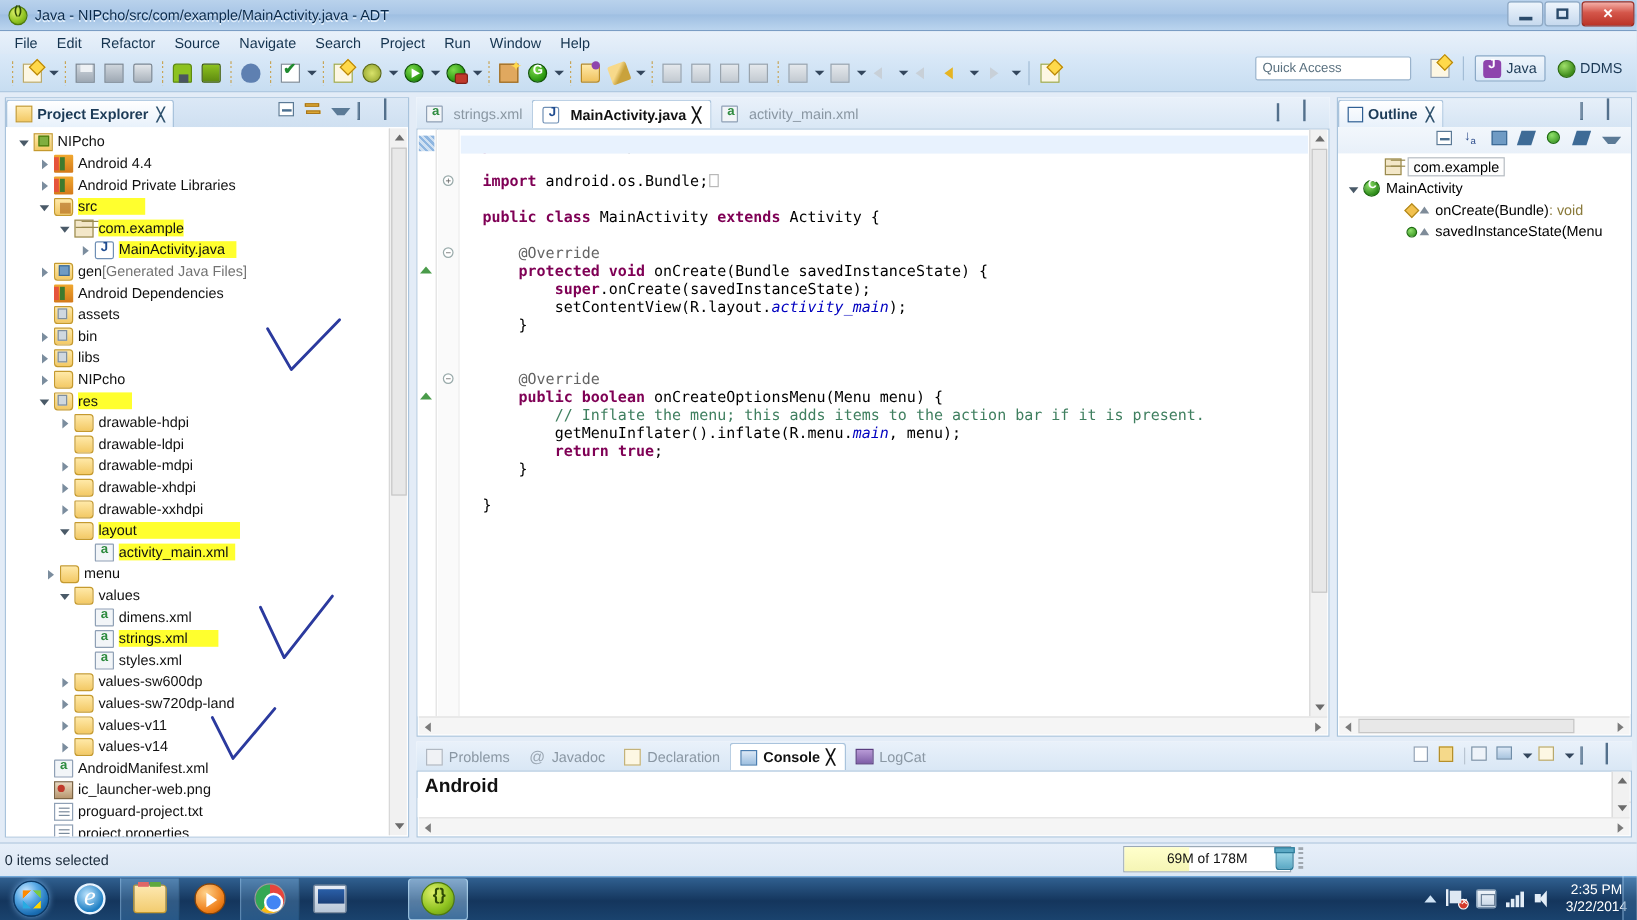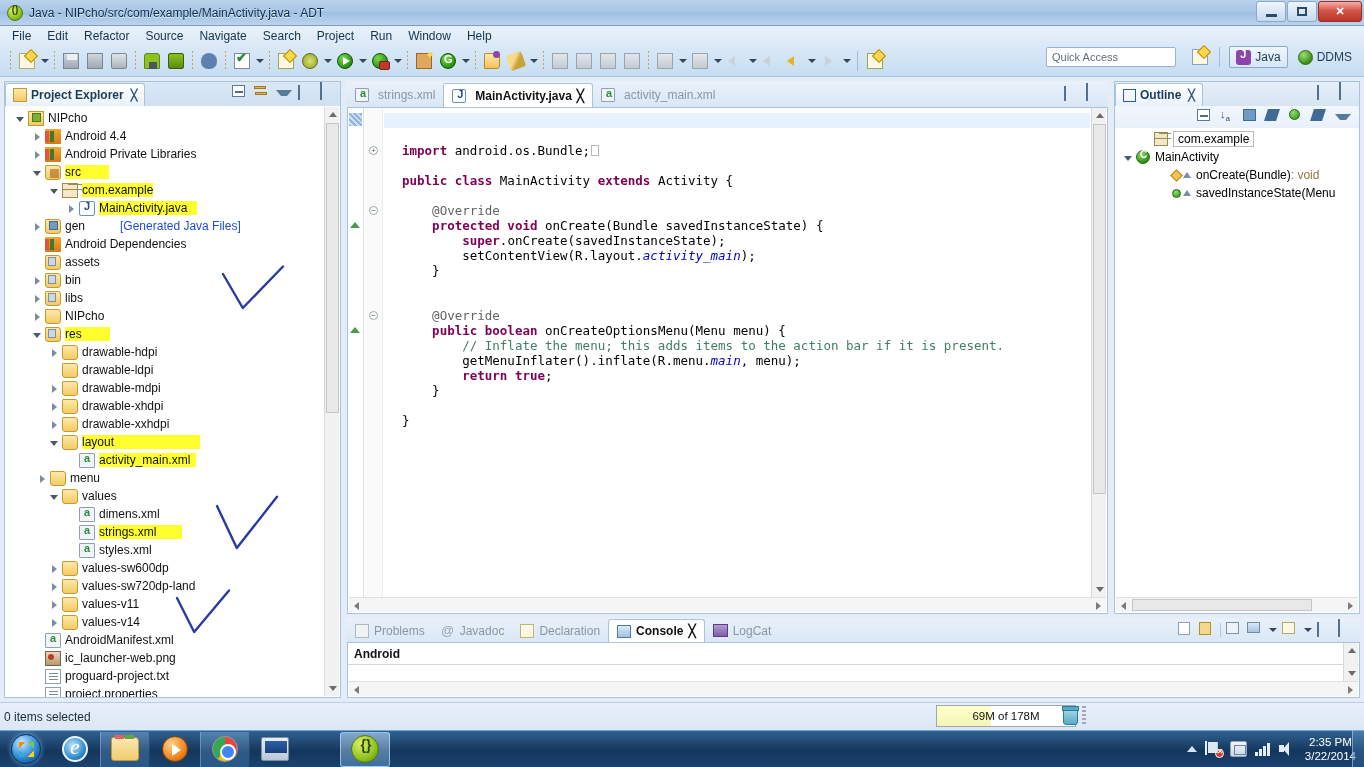--- a/index.html
+++ b/index.html
@@ -192,21 +192,21 @@
   .java-ico::after{content:"J";position:absolute;left:4px;top:-2px;color:#1e4b8f;font-size:11px;font-weight:bold;}
   .xml-ico { background:#f2f5f8; border:1px solid #8fa0b5; border-radius:1px; }
   .xml-ico::after{content:"a";position:absolute;left:4px;top:-2px;color:#2e8b3f;font-size:11px;font-weight:bold;}
   .png-ico { background:linear-gradient(to bottom,#e8d8c0,#b8976f); border:1px solid #7a6344; }
   .png-ico::after{content:"";position:absolute;left:2px;top:2px;width:6px;height:6px;
       background:#c0392b;border-radius:50%;}
   .txt-ico { background:#fff; border:1px solid #8fa0b5; }
   .txt-ico::after{content:"";position:absolute;left:3px;top:3px;width:9px;height:1px;
       background:#7a8b9c; box-shadow:0 3px 0 #7a8b9c, 0 6px 0 #7a8b9c;}
   .hl { background:#ffff2e; }
-  .dim { color:#1d4ed8;padding-left:35px; }
+  .dim { color:#737373; }
 
   
   .vscroll { position:absolute; right:1px; top:25px; width:15px; bottom:1px;
              background:#f1f1f1; border-left:1px solid #d8d8d8; }
   .vscroll .thumb { position:absolute; left:1px; width:13px; background:#e8e8e8;
                     border:1px solid #c6c6c6; }
   .vscroll .ar-up, .vscroll .ar-dn { position:absolute; left:0; width:15px; height:15px;
              display:flex; align-items:center; justify-content:center; }
   .vscroll .ar-up{ top:0; } .vscroll .ar-dn{ bottom:0; }
   .ar-up::after{content:"";border-left:4px solid transparent;border-right:4px solid transparent;border-bottom:5px solid #6b6b6b;}
@@ -276,21 +276,21 @@
   #console-panel { left:347px; top:541px; width:1013px; height:80px;
                    background:#fff; }
   .c-tabbar { height:24px; background:linear-gradient(to bottom,#e9f1fa,#d9e7f5);
               display:flex; align-items:flex-end; position:relative; }
   .ctab { display:flex; align-items:center; gap:5px; height:23px; padding:0 8px;
           font-size:12px; color:#8a97a3; }
   .ctab.active { background:#fff; border:1px solid #a9c3dc; border-bottom:none;
                  color:#111; font-weight:bold; border-radius:3px 3px 0 0; }
   .console-body { position:absolute; left:0; top:24px; right:0; bottom:0;
                   border:1px solid #a9c3dc; background:#fff; }
-  .console-label { padding:4px 6px 3px 6px; font-size:12px; color:#111;
+  .console-label { padding:4px 6px 3px 6px; font-size:16px; color:#111;
                    border-bottom:1px solid #d7d7d7; font-weight:bold; }
   .console-out { position:absolute; left:0; top:22px; right:15px; bottom:16px; background:#fff; }
 
   
   .statusbar { position:absolute; left:0; top:702px; width:1364px; height:28px;
                background:linear-gradient(to bottom,#e7eff9,#dbe7f4); border-top:1px solid #b9cde2;
                display:flex; align-items:center; }
   .status-text { margin-left:4px; font-size:12px; color:#1a2a3a; }
   .heap { position:absolute; left:936px; top:705px; width:140px; height:22px;
           border:1px solid #9aa8b6; background:#fff; display:flex; align-items:center;
@@ -576,21 +576,21 @@
             <span>Android 4.4</span>
           </div>
           <div class="trow" style="padding-left: 27px;">
             <span class="twist closed"></span>
             <span class="ticon lib-ico"></span>
             <span>Android Private Libraries</span>
           </div>
           <div class="trow" style="padding-left: 27px;">
             <span class="twist open"></span>
             <span class="ticon folder src"></span>
-            <span class="hl" style="padding-right: 28px;">src</span>
+            <span class="hl" style="padding-right: 40px;">src</span>
           </div>
           <div class="trow" style="padding-left: 44px;">
             <span class="twist open"></span>
             <span class="ticon pkg-ico"></span>
             <span class="hl" style="padding-right: 0px;">com.example</span>
           </div>
           <div class="trow" style="padding-left: 61px;">
             <span class="twist closed"></span>
             <span class="ticon java-ico"></span>
             <span class="hl" style="padding-right: 10px;">MainActivity.java</span>

